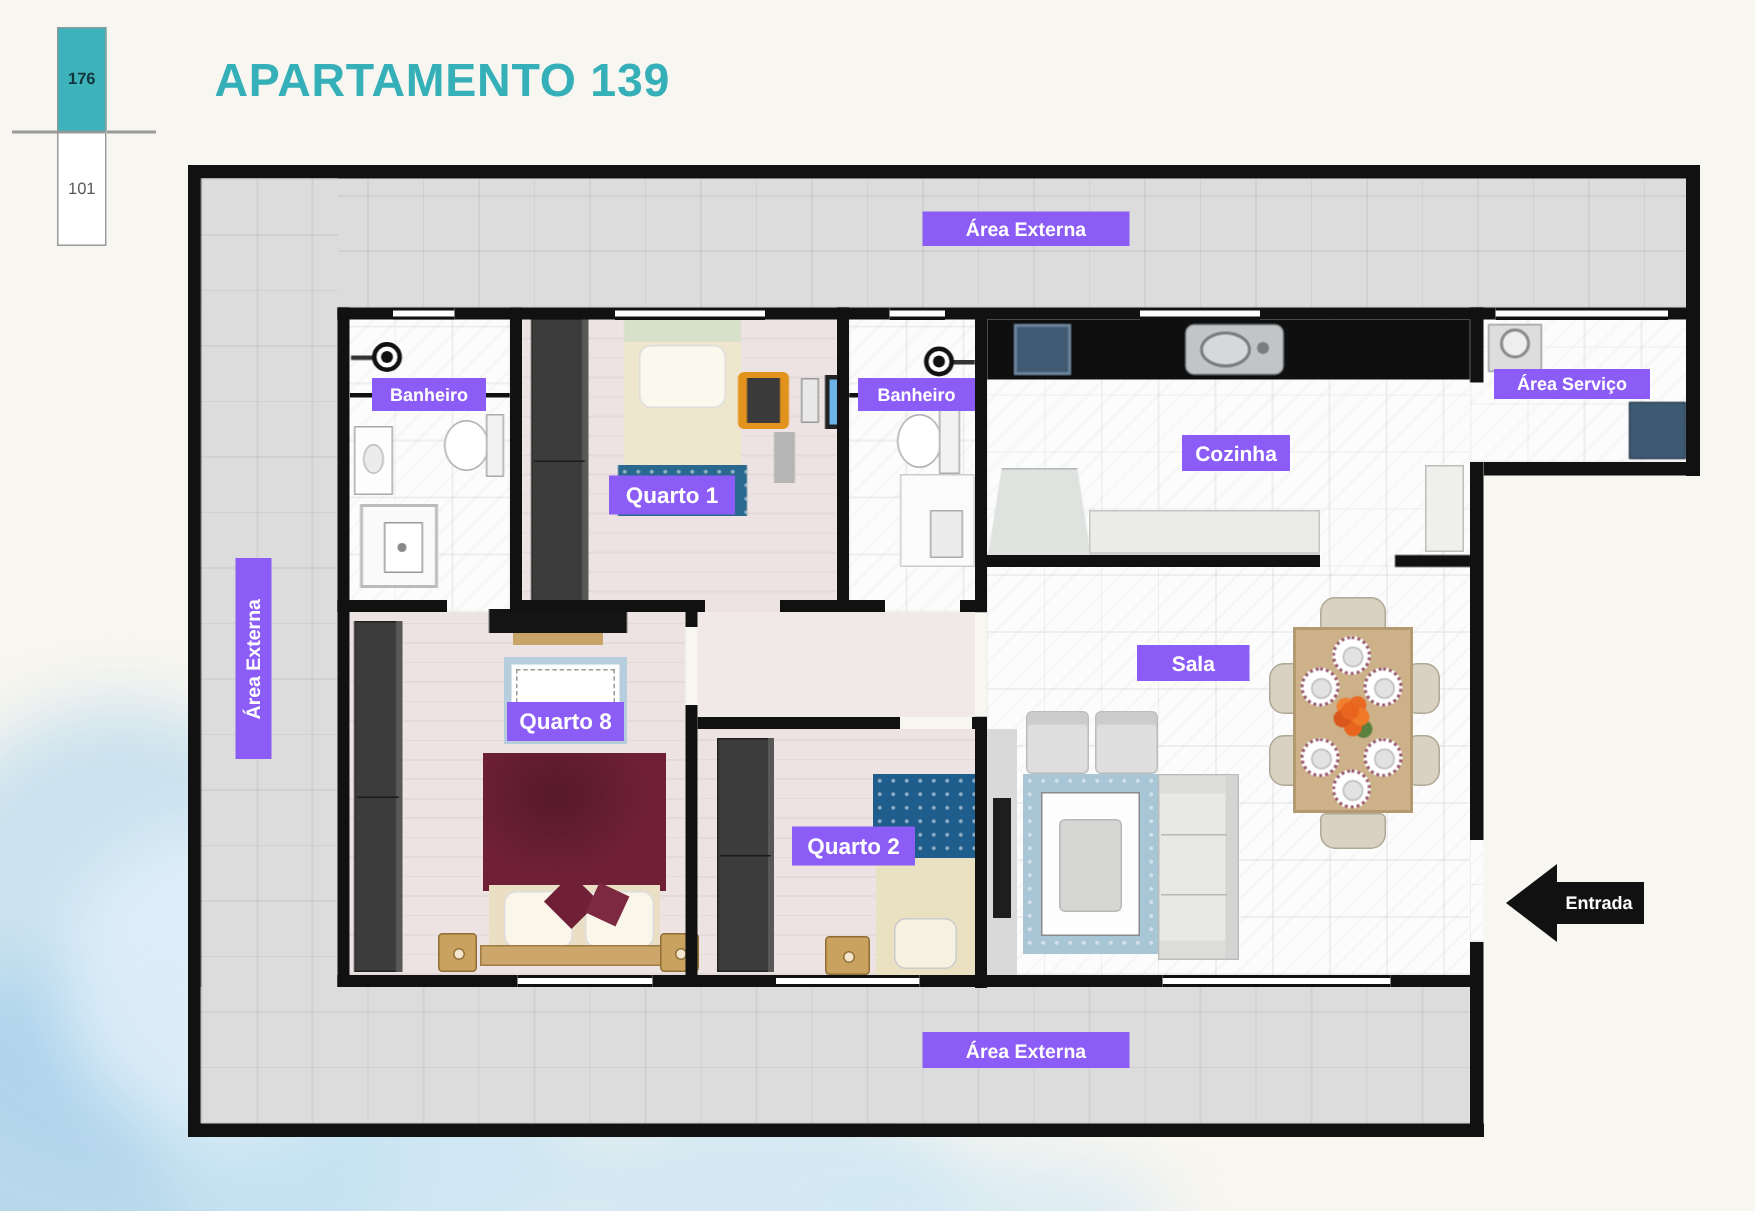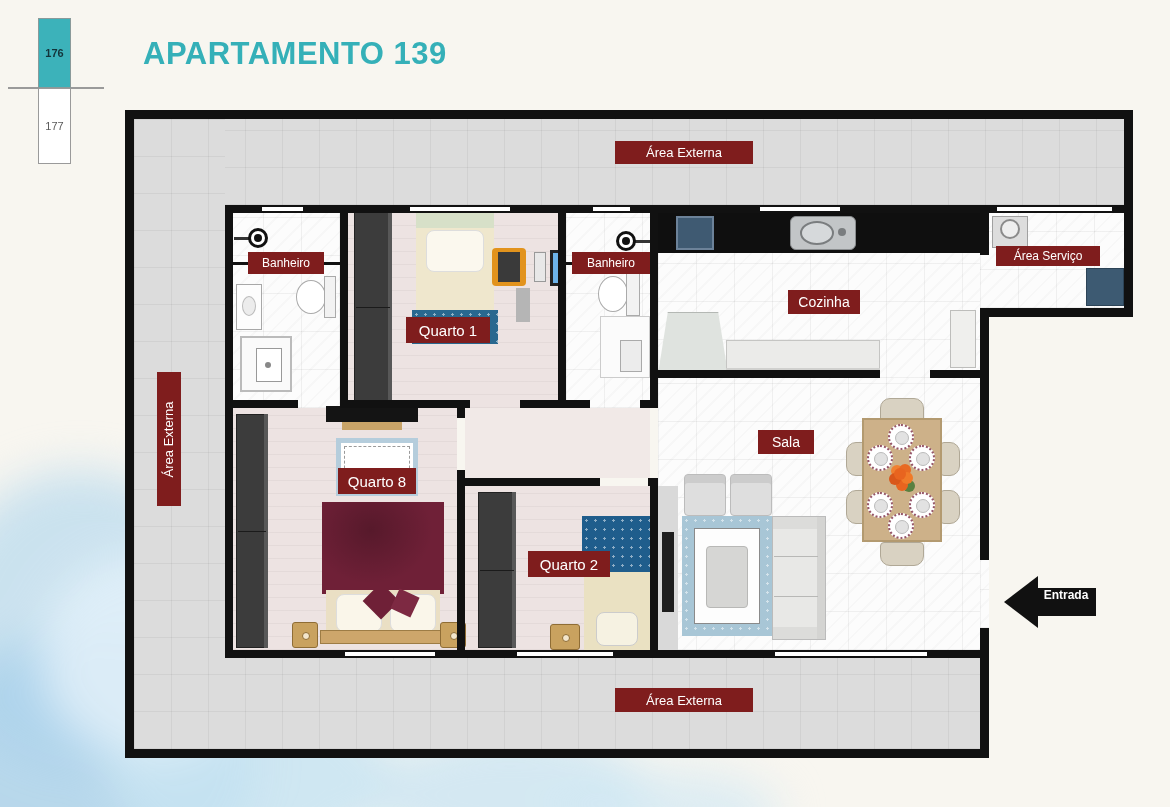--- a/index.html
+++ b/index.html
@@ -39,59 +39,59 @@
       repeating-linear-gradient(0deg, rgba(0,0,0,0.05) 0 1px, transparent 1px 38px),
       repeating-linear-gradient(90deg, rgba(0,0,0,0.05) 0 1px, transparent 1px 38px),
       repeating-linear-gradient(135deg, rgba(0,0,0,0.02) 0 2px, transparent 2px 11px);
   }
   .pink{
     position:absolute;background:#ede3e2;z-index:1;
     background-image:repeating-linear-gradient(0deg, rgba(0,0,0,0.04) 0 1px, transparent 1px 13px);
   }
   
   .label{
-    position:absolute;background:#7f1d1d;color:#fff;z-index:5;
+    position:absolute;background:#8b5cf6;color:#fff;z-index:5;
     display:flex;align-items:center;justify-content:center;
-    font-weight:normal;font-size:13px;box-sizing:border-box;white-space:nowrap;text-align:center;
+    font-weight:bold;font-size:13px;box-sizing:border-box;white-space:nowrap;text-align:center;
   }
   .label.vert span{transform:rotate(-90deg);white-space:nowrap;}
   .roomline{position:absolute;background:#111;z-index:2;}
   
   .furn{position:absolute;z-index:2;box-sizing:border-box;}
   .wardrobe{background:#3c3c3c;box-shadow:inset -4px 0 0 #585858, inset 0 0 0 1px #222;}
   .wardrobe:after{content:"";position:absolute;left:6%;right:6%;top:50%;height:1px;background:#1b1b1b;}
   .nstand{background:#c9a25f;border:1px solid #8f6d35;border-radius:3px;}
   .nstand:after{content:"";position:absolute;left:50%;top:50%;width:6px;height:6px;margin:-3px 0 0 -3px;border-radius:50%;background:#f3e6cd;border:1px solid #8f6d35;}
   .shower{background:#fff;border:3px solid #111;border-radius:50%;}
   .shower:after{content:"";position:absolute;left:50%;top:50%;width:8px;height:8px;margin:-4px 0 0 -4px;border-radius:50%;background:#111;}
   .mirror{border:5px solid #b5cddc;background:#fff;}
   .mirror:after{content:"";position:absolute;inset:3px;border:1px dashed #9a9a9a;}
   .plate{position:absolute;width:26px;height:26px;border-radius:50%;background:#fff;border:2px dotted #96566a;box-sizing:border-box;z-index:3;}
   .plate i{position:absolute;left:50%;top:50%;width:12px;height:12px;margin:-6px 0 0 -6px;border-radius:50%;background:#e2e2e2;border:1px solid #bbb;}
   .dchair{position:absolute;background:#d9d2c2;border:1px solid #b0a896;border-radius:6px;z-index:2;}
   .dots{background-image:radial-gradient(rgba(255,255,255,0.5) 1.2px, transparent 1.4px);background-size:9px 9px;}
   .arrow-head{position:absolute;width:0;height:0;border-top:26px solid transparent;border-bottom:26px solid transparent;border-right:34px solid #111;z-index:6;}
-  .arrow-shaft{position:absolute;background:#111;color:#fff;display:flex;align-items:flex-start;justify-content:center;font-weight:bold;font-size:12px;z-index:6;}
+  .arrow-shaft{position:absolute;background:#111;color:#fff;display:flex;align-items:center;justify-content:center;font-weight:bold;font-size:12px;z-index:6;}
 </style>
 </head>
 <body>
 
 <div class="wc">
   <div style="left:-60px;top:470px;width:280px;height:300px;background:rgba(187,219,238,0.75);"></div>
   <div style="left:-80px;top:630px;width:340px;height:270px;background:rgba(168,208,234,0.8);"></div>
   <div style="left:110px;top:680px;width:280px;height:190px;background:rgba(200,228,242,0.85);"></div>
   <div style="left:40px;top:550px;width:220px;height:210px;background:rgba(224,240,248,0.9);"></div>
   <div style="left:370px;top:730px;width:280px;height:130px;background:rgba(203,229,243,0.8);"></div>
   <div style="left:560px;top:770px;width:220px;height:90px;background:rgba(210,232,244,0.7);"></div>
 </div>
 
 <div class="title">APARTAMENTO 139</div>
 <div class="unit-line"></div>
 <div class="unit-box unit-top">176</div>
-<div class="unit-box unit-bottom">177</div>
+<div class="unit-box unit-bottom">101</div>
 
 <div class="gray" style="left:134px;top:119px;width:990px;height:86px;"></div>
 <div class="gray" style="left:134px;top:119px;width:91px;height:630px;"></div>
 <div class="gray" style="left:134px;top:658px;width:846px;height:91px;"></div>
 
 <div class="tile" style="left:225px;top:205px;width:123px;height:203px;"></div>
 <div class="pink" style="left:348px;top:205px;width:210px;height:203px;"></div>
 <div class="tile" style="left:566px;top:205px;width:92px;height:203px;"></div>
 <div class="tile" style="left:658px;top:205px;width:322px;height:173px;"></div>
 <div class="tile" style="left:980px;top:205px;width:144px;height:103px;"></div>
@@ -264,21 +264,21 @@
 </div>
 <div class="label" style="left:338px;top:468px;width:78px;height:26px;font-size:15px;">
   <span>Quarto 8</span>
 </div>
 <div class="label" style="left:528px;top:551px;width:82px;height:26px;font-size:15px;">
   <span>Quarto 2</span>
 </div>
 <div class="label" style="left:788px;top:290px;width:72px;height:24px;font-size:14px;">
   <span>Cozinha</span>
 </div>
-<div class="label" style="left:758px;top:430px;width:56px;height:24px;font-size:14px;">
+<div class="label" style="left:758px;top:430px;width:75px;height:24px;font-size:14px;">
   <span>Sala</span>
 </div>
 <div class="label" style="left:996px;top:246px;width:104px;height:20px;font-size:12px;">
   <span>Área Serviço</span>
 </div>
 
 <div class="arrow-head" style="left:1004px;top:576px;"></div>
 <div class="arrow-shaft" style="left:1036px;top:588px;width:60px;height:28px;">
   <span>Entrada</span>
 </div>

